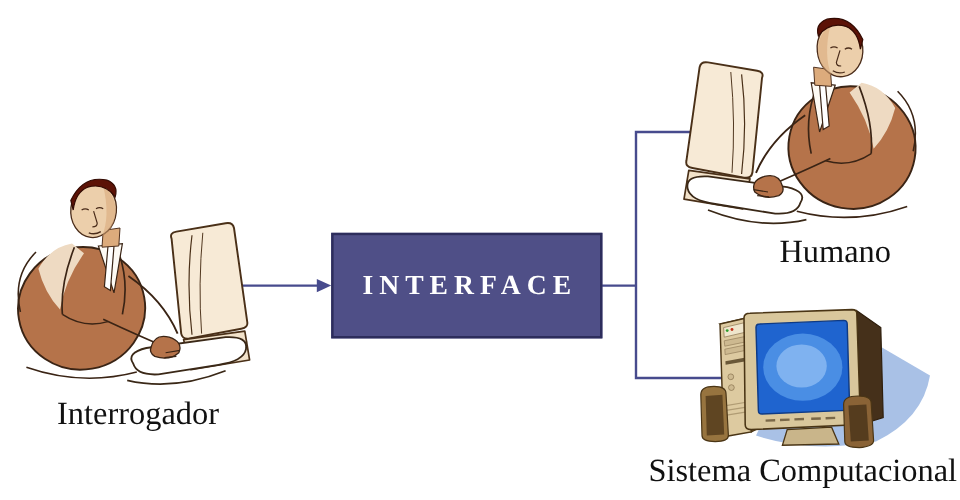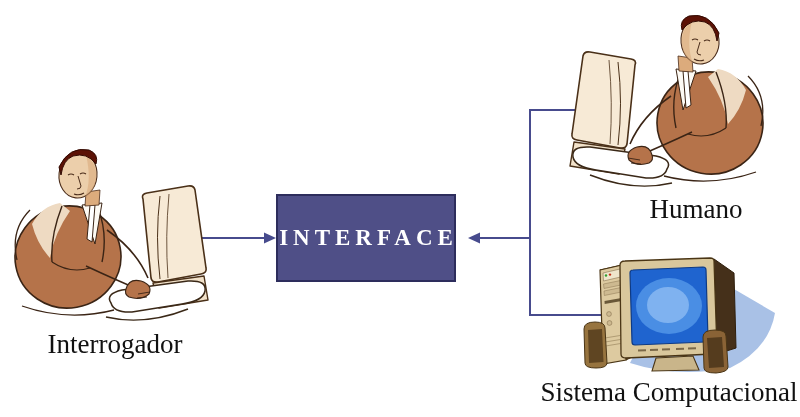--- a/index.html
+++ b/index.html
@@ -16,21 +16,21 @@
   }
   .layer{position:absolute;left:0;top:0;}
   svg{display:block;}
   .clipart{position:absolute;}
   .clipart.interrogator{left:10px;top:142px;}
   .clipart.human{left:568px;top:8px;}
   .clipart.computer{left:572px;top:256px;}
   .interface-box{
     position:absolute;
     left:276px;top:194px;
-    width:180px;height:88px;
+    width:226px;height:88px;
     box-sizing:border-box;
     background:var(--box_fill,#4f4f87);
     border:2px solid var(--box_border,#2d2d5c);
     display:flex;align-items:center;justify-content:center;
   }
   .interface-box span{
     color:var(--box_text,#ffffff);
     font-family:"Liberation Serif", serif;
     font-weight:bold;
     font-size:23px;

